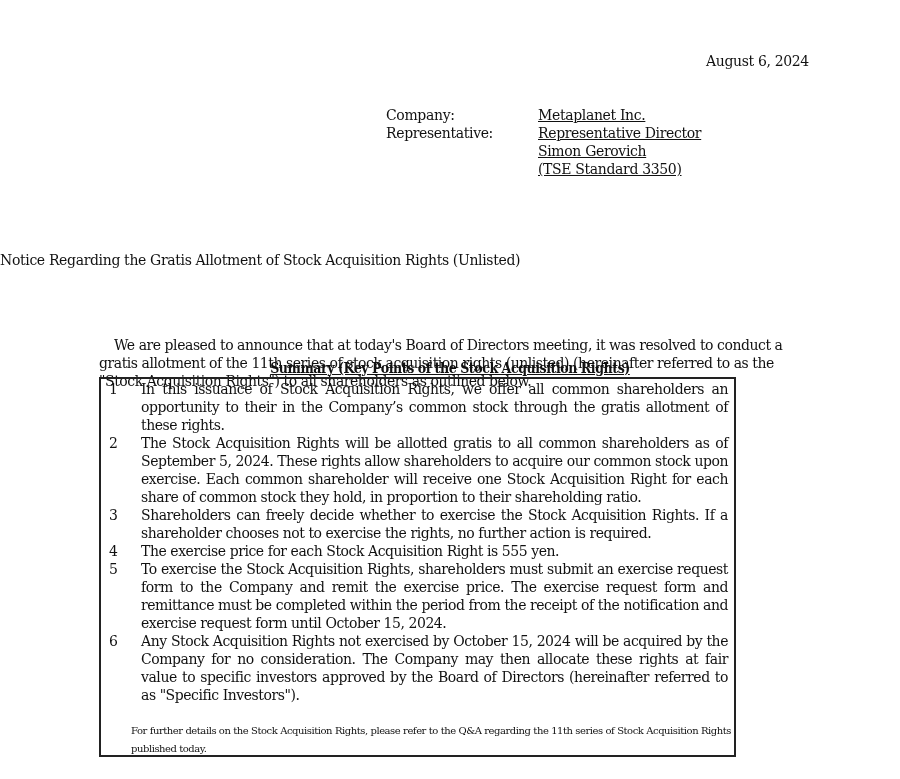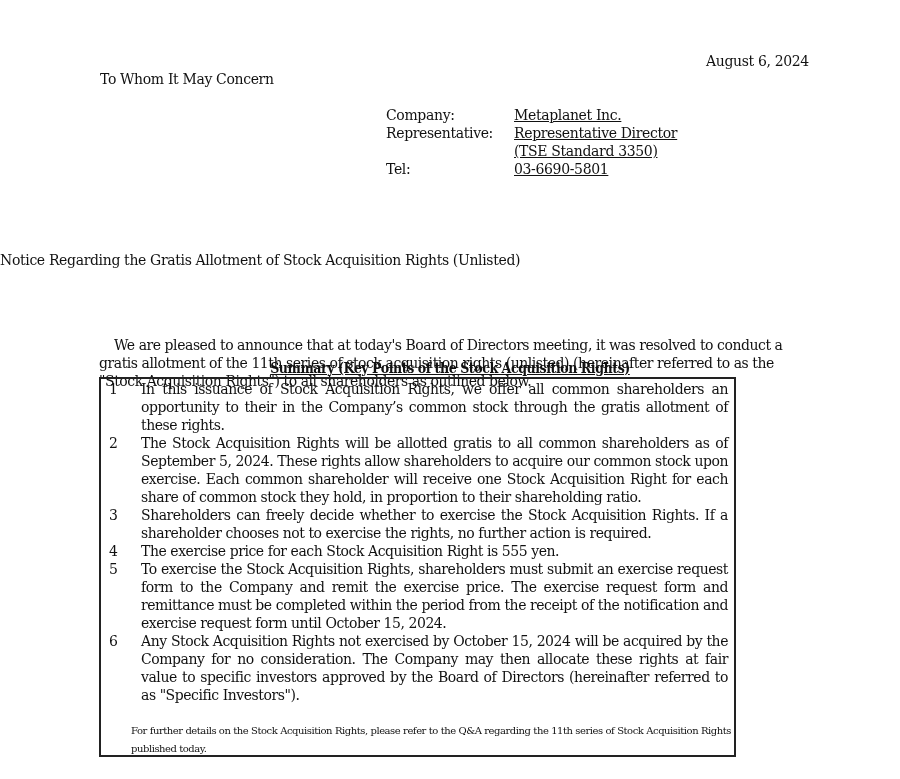--- a/index.html
+++ b/index.html
@@ -6,21 +6,21 @@
   body {
     width: 900px; height: 779px; position: relative; overflow: hidden;
     font-family: "DejaVu Serif", "Liberation Serif", serif;
     color: #111111;
   }
   .doc { position: absolute; left: 0; top: 0; width: 900px; height: 779px; }
   .t { position: absolute; white-space: nowrap; font-size: 14px; line-height: 18px; letter-spacing: -0.35px; }
   .date { left: 706px; top: 52px; }
   .addressee { left: 100px; top: 70px; }
   .info { position: absolute; left: 386px; top: 106px; }
-  .info-row { display: flex; height: 18px; }
+  .info-row { display: flex; height: 18px; gap: 24px; }
   .info-label { width: 128px; font-size: 14px; line-height: 18px; letter-spacing: -0.35px; }
   .info-value { font-size: 14px; line-height: 18px; letter-spacing: -0.35px; text-decoration: underline; }
   .title { left: 0; width: 900px; top: 251px; }
   .intro { position: absolute; left: 99px; top: 288px; width: 700px; font-size: 14px; line-height: 18px; letter-spacing: -0.45px; margin-top: 48px; }
   .intro p { margin: 0; text-indent: 15px; }
   .summary-head { left: 0; width: 900px; text-align: center; top: 359px; font-size: 14px; text-decoration: underline; letter-spacing: -0.5px; font-weight: bold; transform: scaleX(0.9); }
   .box {
     position: absolute; left: 99px; top: 377px; width: 633px; height: 376px;
     border: 2px solid #222; box-sizing: content-box;
   }
@@ -28,38 +28,37 @@
   .item { display: flex; }
   .item-num { width: 40px; padding-left: 8px; box-sizing: border-box; font-size: 14px; line-height: 18px; }
   .item-text { width: 587px; font-size: 14px; line-height: 18px; text-align: justify; letter-spacing: -0.45px; }
   .footnote { position: absolute; left: 30px; top: 343px; width: 600px; font-size: 10px; line-height: 18px; letter-spacing: -0.45px; text-align: justify; }
 </style>
 </head>
 <body>
 
 <div class="doc">
   <div class="t date">August 6, 2024</div>
-  <div class="t addressee">To Whom It May Concern</div>
 
   <div class="info">
     <div class="info-row">
       <span class="info-label">Company:</span>
       <span class="info-value">Metaplanet Inc.</span>
     </div>
     <div class="info-row">
       <span class="info-label">Representative:</span>
       <span class="info-value">Representative Director</span>
     </div>
     <div class="info-row">
       <span class="info-label"></span>
-      <span class="info-value">(TSE Standard 3350)</span>
+      <span class="info-value">Simon Gerovich</span>
     </div>
     <div class="info-row">
-      <span class="info-label">Tel:</span>
-      <span class="info-value">03-6690-5801</span>
+      <span class="info-label"></span>
+      <span class="info-value">(TSE Standard 3350)</span>
     </div>
   </div>
 
   <div class="t title">Notice Regarding the Gratis Allotment of Stock Acquisition Rights (Unlisted)</div>
 
   <div class="intro">
     <p>We are pleased to announce that at today's Board of Directors meeting, it was resolved to conduct a gratis allotment of the 11th series of stock acquisition rights (unlisted) (hereinafter referred to as the "Stock Acquisition Rights") to all shareholders as outlined below.</p>
   </div>
 
   <div class="t summary-head">Summary (Key Points of the Stock Acquisition Rights)</div>

